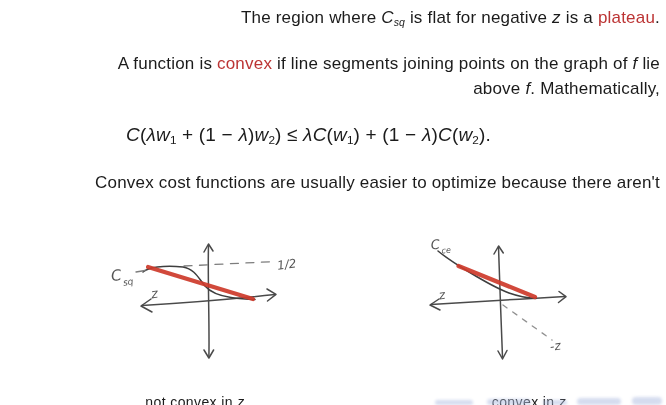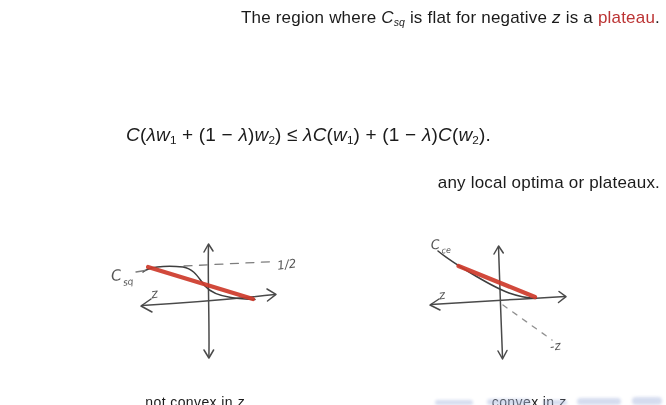--- a/index.html
+++ b/index.html
@@ -35,26 +35,28 @@
 </head>
 <body>
 
 <div class="slide">
 
   <div class="para" id="p1">
     <div class="line"><span>The region where </span><span class="it">C</span><span class="it sub">sq</span><span> is flat for negative </span><span class="it">z</span><span> is a </span><span class="red">plateau</span><span>.</span></div>
   </div>
 
   <div class="para" id="p2">
+    <div class="line"><span>A function is </span><span class="red">convex</span><span> if line segments joining points on the graph of </span><span class="it">f</span><span> lie</span></div>
+    <div class="line"><span>above </span><span class="it">f</span><span>.  Mathematically,</span></div>
   </div>
 
   <div class="para" id="formula"><span class="it">C</span><span>(</span><span class="it">λ</span><span class="it">w</span><span class="sub">1</span><span> + (1 − </span><span class="it">λ</span><span>)</span><span class="it">w</span><span class="sub">2</span><span>) ≤ </span><span class="it">λ</span><span class="it">C</span><span>(</span><span class="it">w</span><span class="sub">1</span><span>) + (1 − </span><span class="it">λ</span><span>)</span><span class="it">C</span><span>(</span><span class="it">w</span><span class="sub">2</span><span>).</span></div>
 
   <div class="para" id="p3">
-    <div class="line"><span>any local optima or plateaux.</span></div>
+    <div class="line"><span>Convex cost functions are usually easier to optimize because there aren't</span></div>
   </div>
 
   <svg class="fig" id="fig-left" viewBox="0 0 210 138">
 
     <path class="pencil" d="M 113.5 9 C 112.6 40, 114.6 90, 113.9 120"></path>
     <path class="pencil" d="M 109 16 L 113.5 8 L 118 15"></path>
     <path class="pencil" d="M 109 114 L 113.9 122 L 118.6 114"></path>
 
     <path class="pencil" d="M 47 69.5 C 80 67.5, 125 64.5, 180 58.5"></path>
     <path class="pencil" d="M 56 63 L 46 70 L 57 76"></path>

